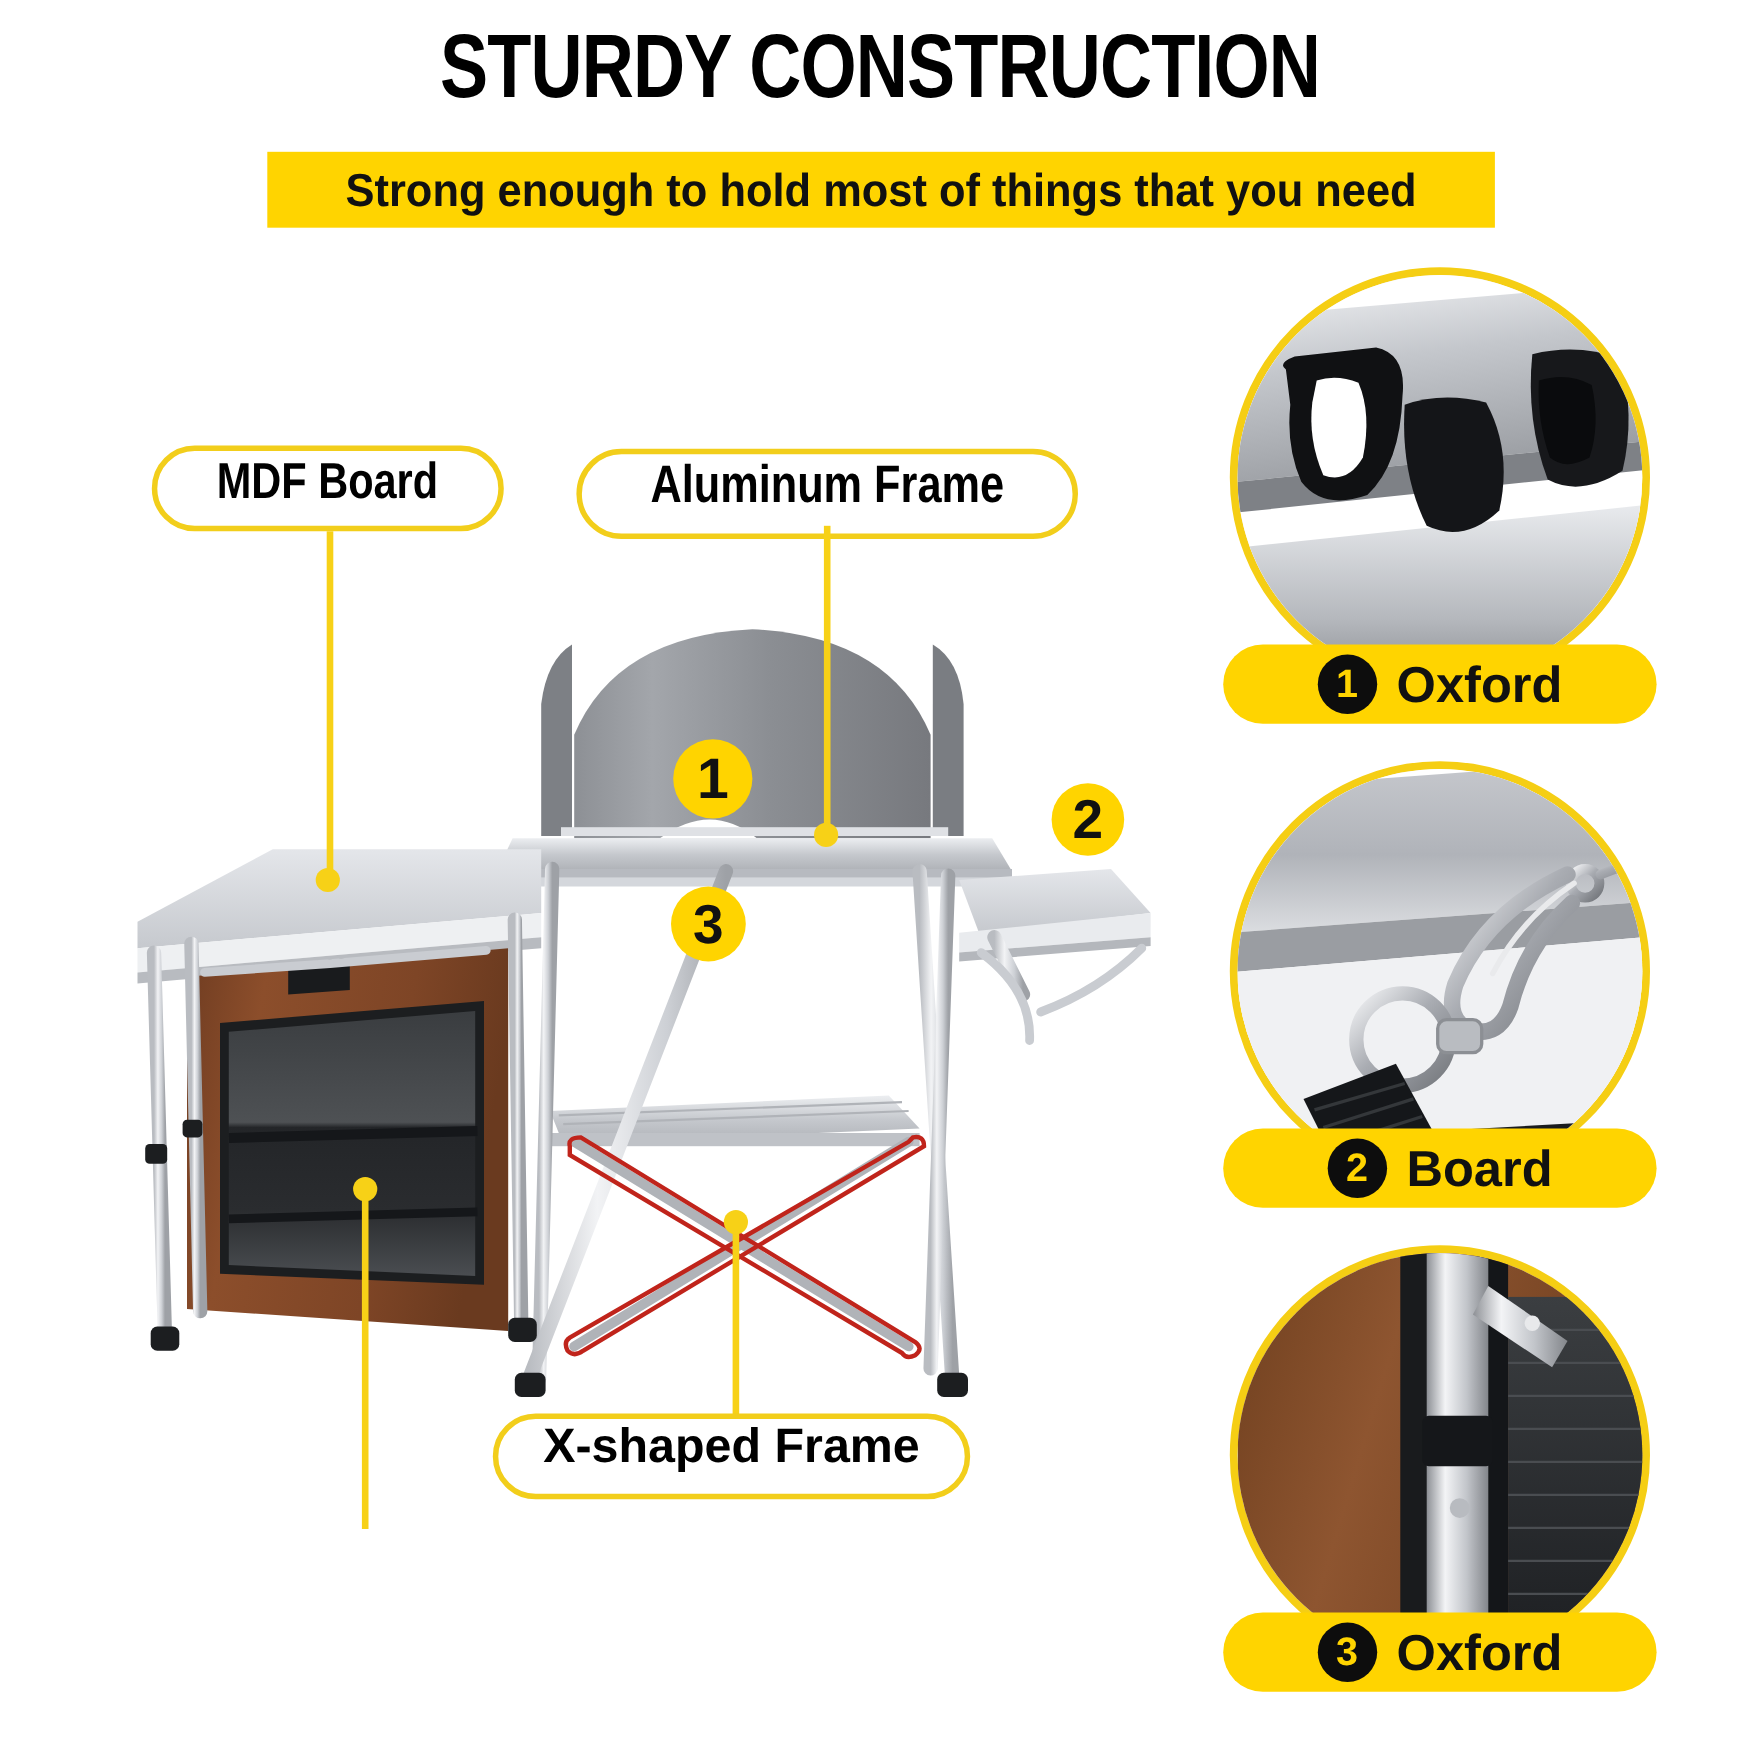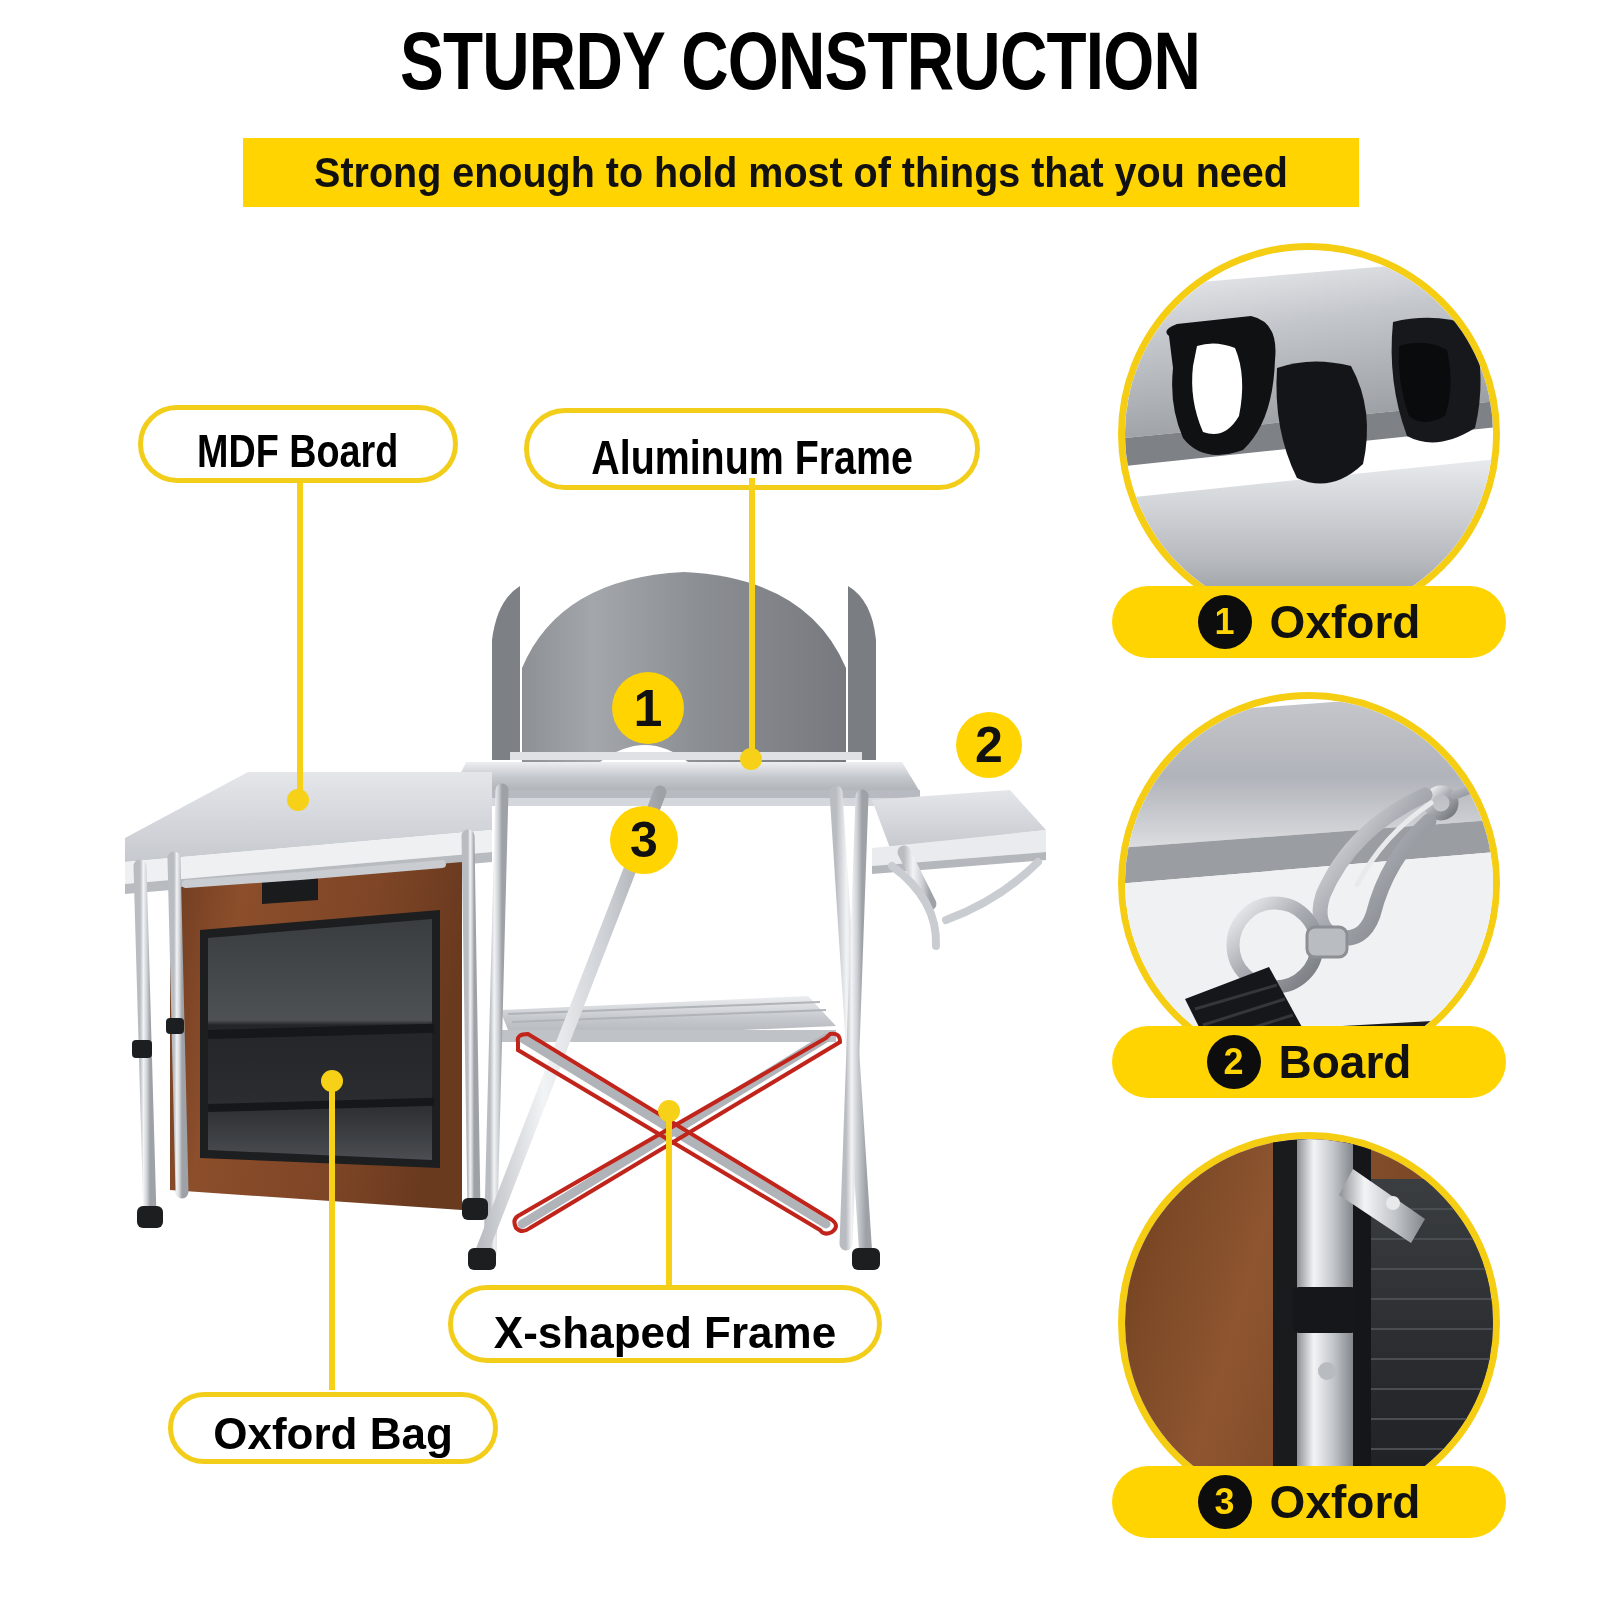--- a/index.html
+++ b/index.html
@@ -38,21 +38,21 @@
     transform:scaleX(0.94);transform-origin:50% 50%;
     white-space:nowrap;
   }
 
   
   .pill-w{
     position:absolute;
     background:#ffffff;
     border:5px solid #F2CE1B;
     border-radius:100px;
-    display:flex;align-items:flex-end;justify-content:center;
+    display:flex;align-items:flex-start;justify-content:center;
     color:#000000;font-weight:bold;
     box-sizing:border-box;
     white-space:nowrap;
   }
   .cond{transform:scaleX(0.82);transform-origin:50% 50%;}
 
   
   .lead{position:absolute;background:#F7D117;}
   .lead-v{width:6px;}
   .dot{
@@ -224,23 +224,20 @@
   <div class="dot" style="left:740px;top:748px;"></div>
 
   <div class="lead lead-v" style="left:666px;top:1110px;height:178px;"></div>
   <div class="dot" style="left:658px;top:1100px;"></div>
   <div class="pill-w" style="left:448px;top:1285px;width:434px;height:78px;font-size:44px;">
     <span>X-shaped Frame</span>
   </div>
 
   <div class="lead lead-v" style="left:329px;top:1080px;height:310px;"></div>
   <div class="dot" style="left:321px;top:1070px;"></div>
-  <div class="pill-w" style="left:168px;top:1392px;width:330px;height:72px;font-size:44px;">
-    <span>Oxford Bag</span>
-  </div>
 
   <div class="badge-y" style="left:612px;top:672px;width:72px;height:72px;font-size:52px;">
     <span>1</span>
   </div>
   <div class="badge-y" style="left:956px;top:712px;width:66px;height:66px;font-size:50px;">
     <span>2</span>
   </div>
   <div class="badge-y" style="left:610px;top:806px;width:68px;height:68px;font-size:50px;">
     <span>3</span>
   </div>

